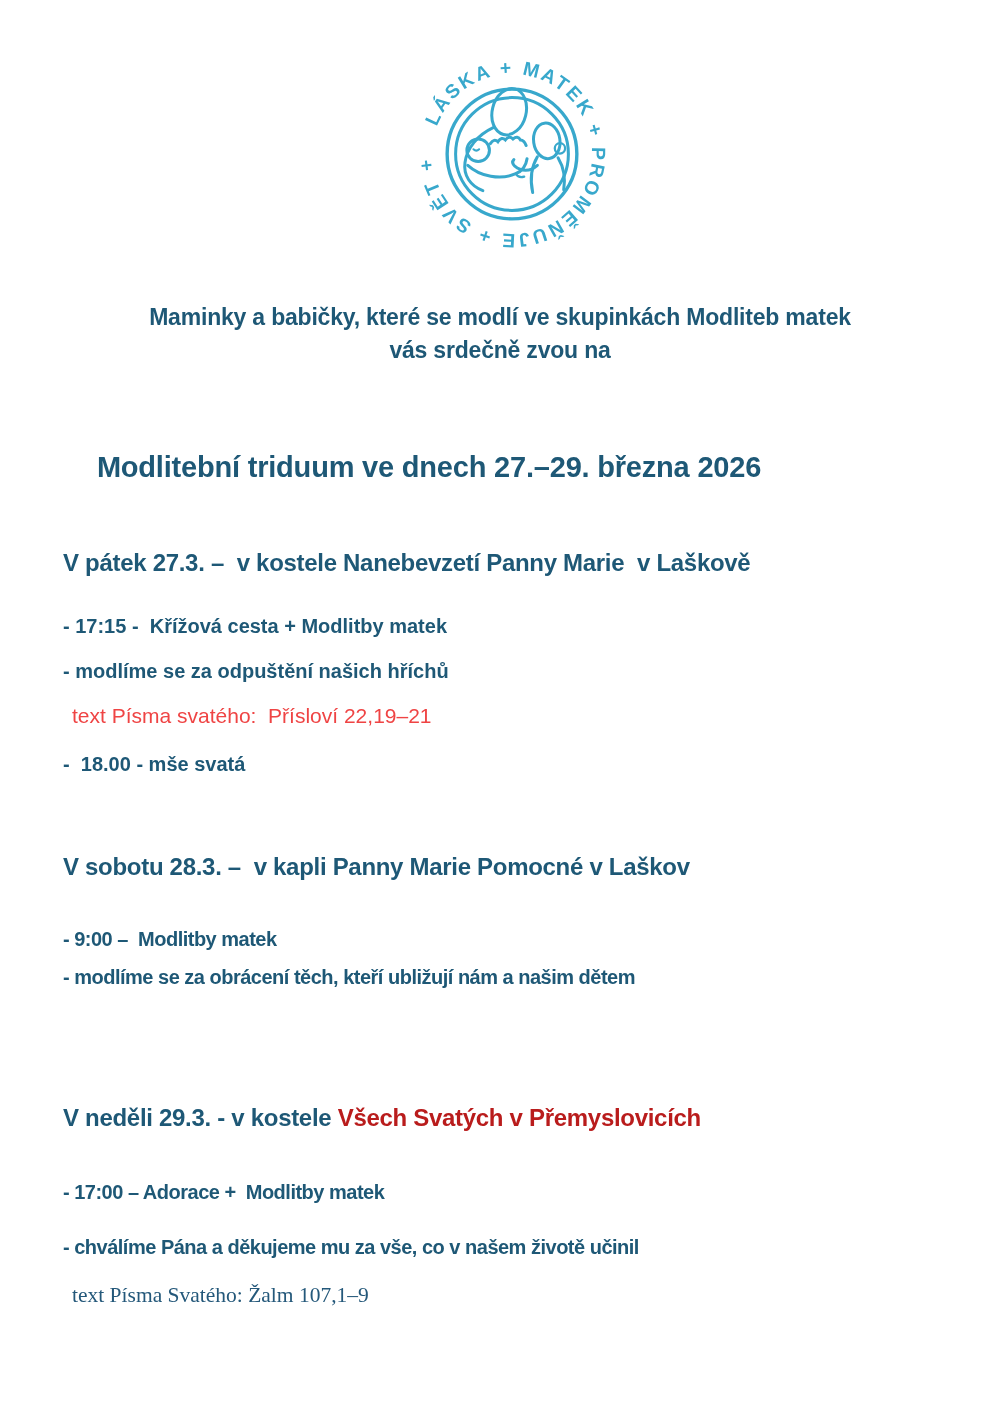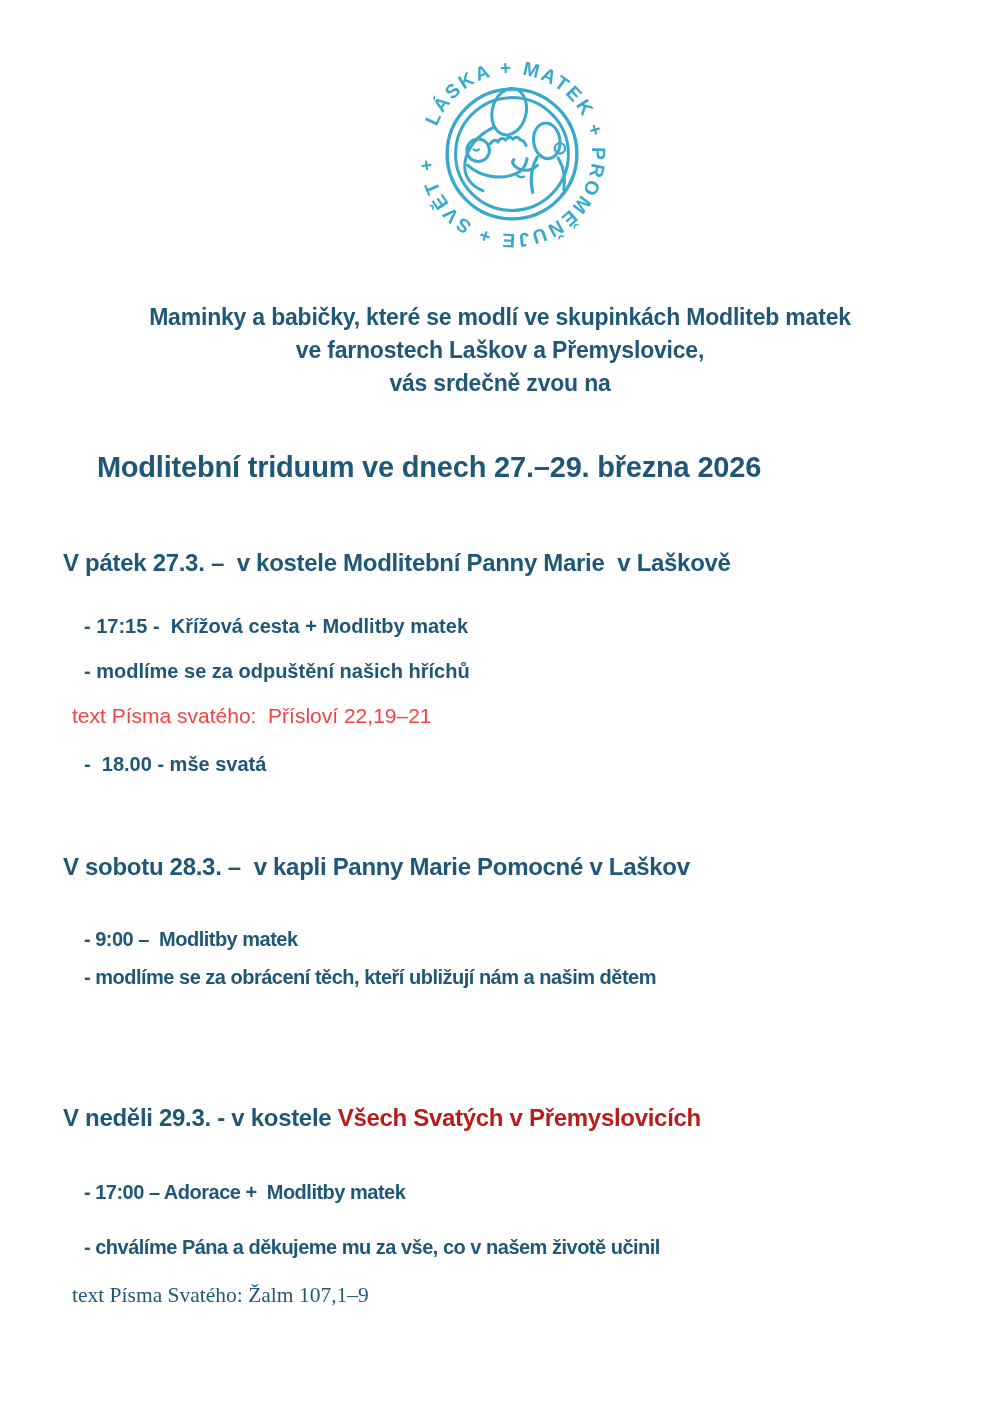--- a/index.html
+++ b/index.html
@@ -32,21 +32,21 @@
     color:#1e5876;
     font-weight:bold;
     font-size:29px;
     letter-spacing:-0.2px;
     white-space:pre;
   }
 
   .line { position:absolute; left:63px; white-space:pre; color:#1e5876; }
   .sec-heading { font-size:24px; font-weight:bold; letter-spacing:-0.3px; }
   .sec-heading .loc-muted { color:#b91c1c; }
-  .bold-line { font-size:20px; font-weight:bold;margin-left:21px; }
+  .bold-line { font-size:20px; font-weight:bold; }
   .condensed { letter-spacing:-0.5px; }
   .scripture { left:72px; font-size:21px; font-weight:normal; color:#ef4444; }
   .scripture-serif {
     left:72px; font-size:21.5px; font-weight:normal;
     font-family:"Liberation Serif", serif; color:#24587a;
   }
 </style>
 </head>
 <body>
 
@@ -85,27 +85,26 @@
         <path d="M 127,103 C 121,113 119,127 122,141"></path>
         <path d="M 149,104 C 155,114 157,126 155,138"></path>
 
         <path d="M 127,112 C 119,119 110,119 103,113 q -4,-4 -1,-7"></path>
       </g>
     </svg>
   </div>
 
   <div class="intro">
     <div>Maminky a babičky, které se modlí ve skupinkách Modliteb matek</div>
-    <div>ve farnostech Laškov a Přemyslovice,</div>
     <div>vás srdečně zvou na</div>
   </div>
 
   <h1 class="title">Modlitební triduum ve dnech 27.–29. března 2026</h1>
 
-  <h2 class="line sec-heading" style="top:549px"><span>V pátek 27.3. –  v kostele </span><span>Modlitební Panny Marie  v Laškově</span></h2>
+  <h2 class="line sec-heading" style="top:549px"><span>V pátek 27.3. –  v kostele </span><span>Nanebevzetí Panny Marie  v Laškově</span></h2>
   <div class="line bold-line" style="top:615px">- 17:15 -  Křížová cesta + Modlitby matek</div>
   <div class="line bold-line" style="top:660px">- modlíme se za odpuštění našich hříchů</div>
   <div class="line scripture" style="top:704px">text Písma svatého:  Přísloví 22,19–21</div>
   <div class="line bold-line" style="top:753px">-  18.00 - mše svatá</div>
 
   <h2 class="line sec-heading" style="top:853px"><span>V sobotu 28.3. –  v kapli </span><span>Panny Marie Pomocné v Laškov</span></h2>
   <div class="line bold-line condensed" style="top:928px">- 9:00 –  Modlitby matek</div>
   <div class="line bold-line condensed" style="top:966px">- modlíme se za obrácení těch, kteří ubližují nám a našim dětem</div>
 
   <h2 class="line sec-heading" style="top:1104px"><span>V neděli 29.3. - v kostele </span><span class="loc-muted">Všech Svatých v Přemyslovicích</span></h2>

